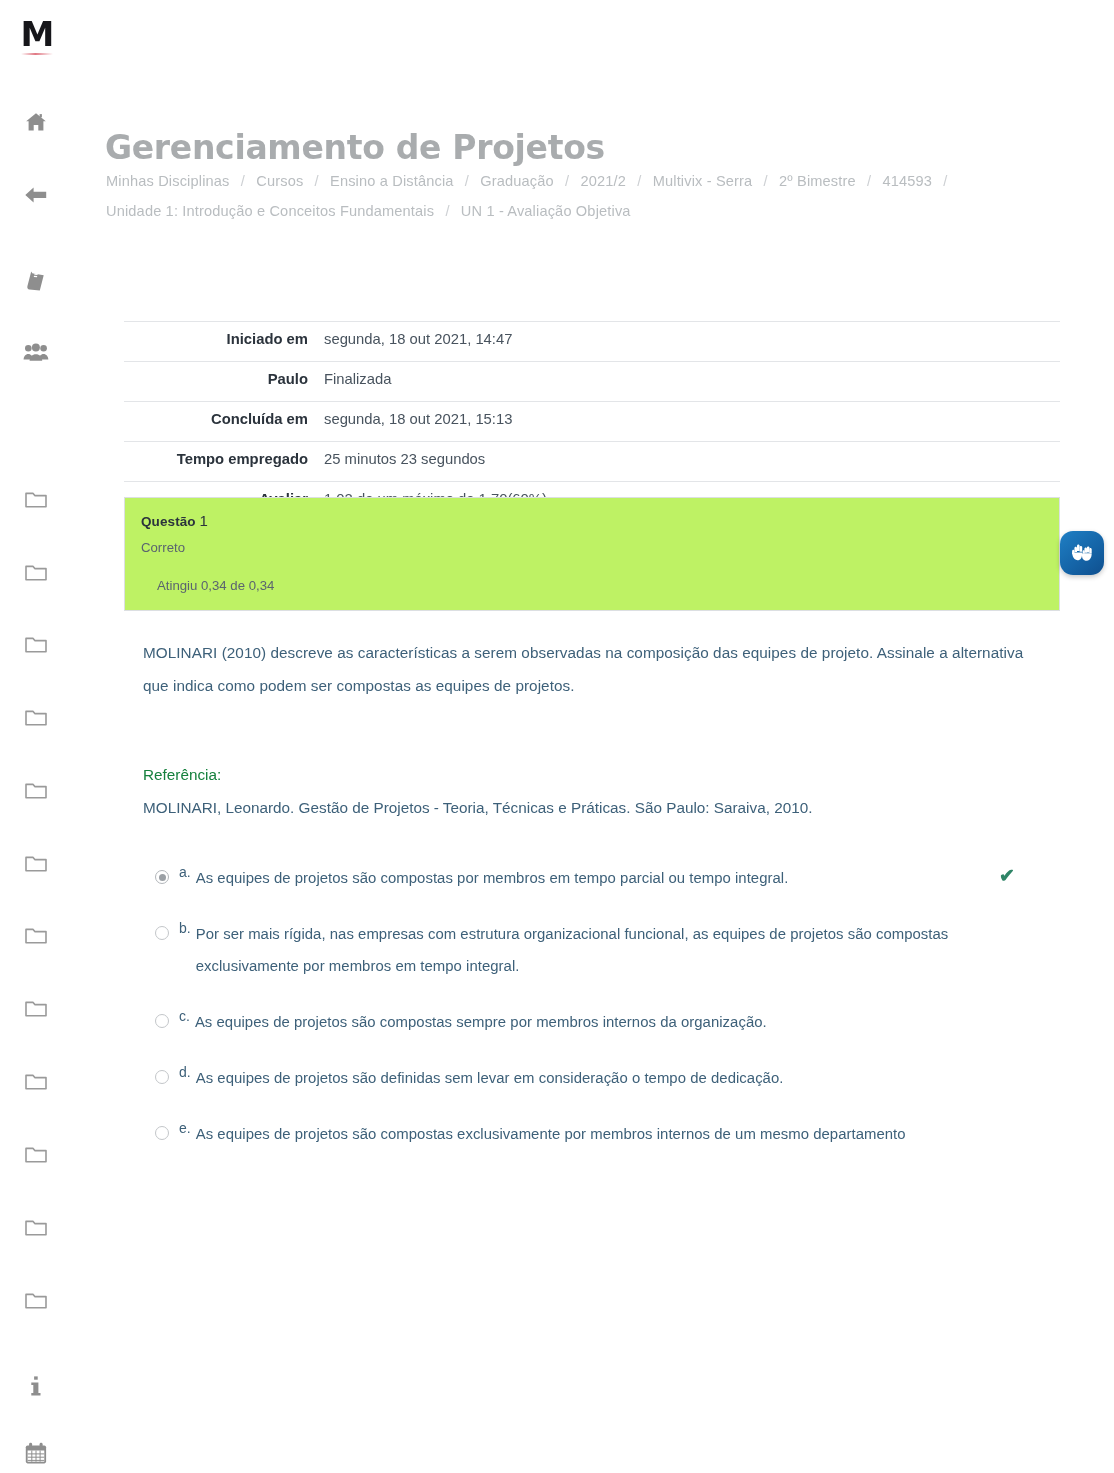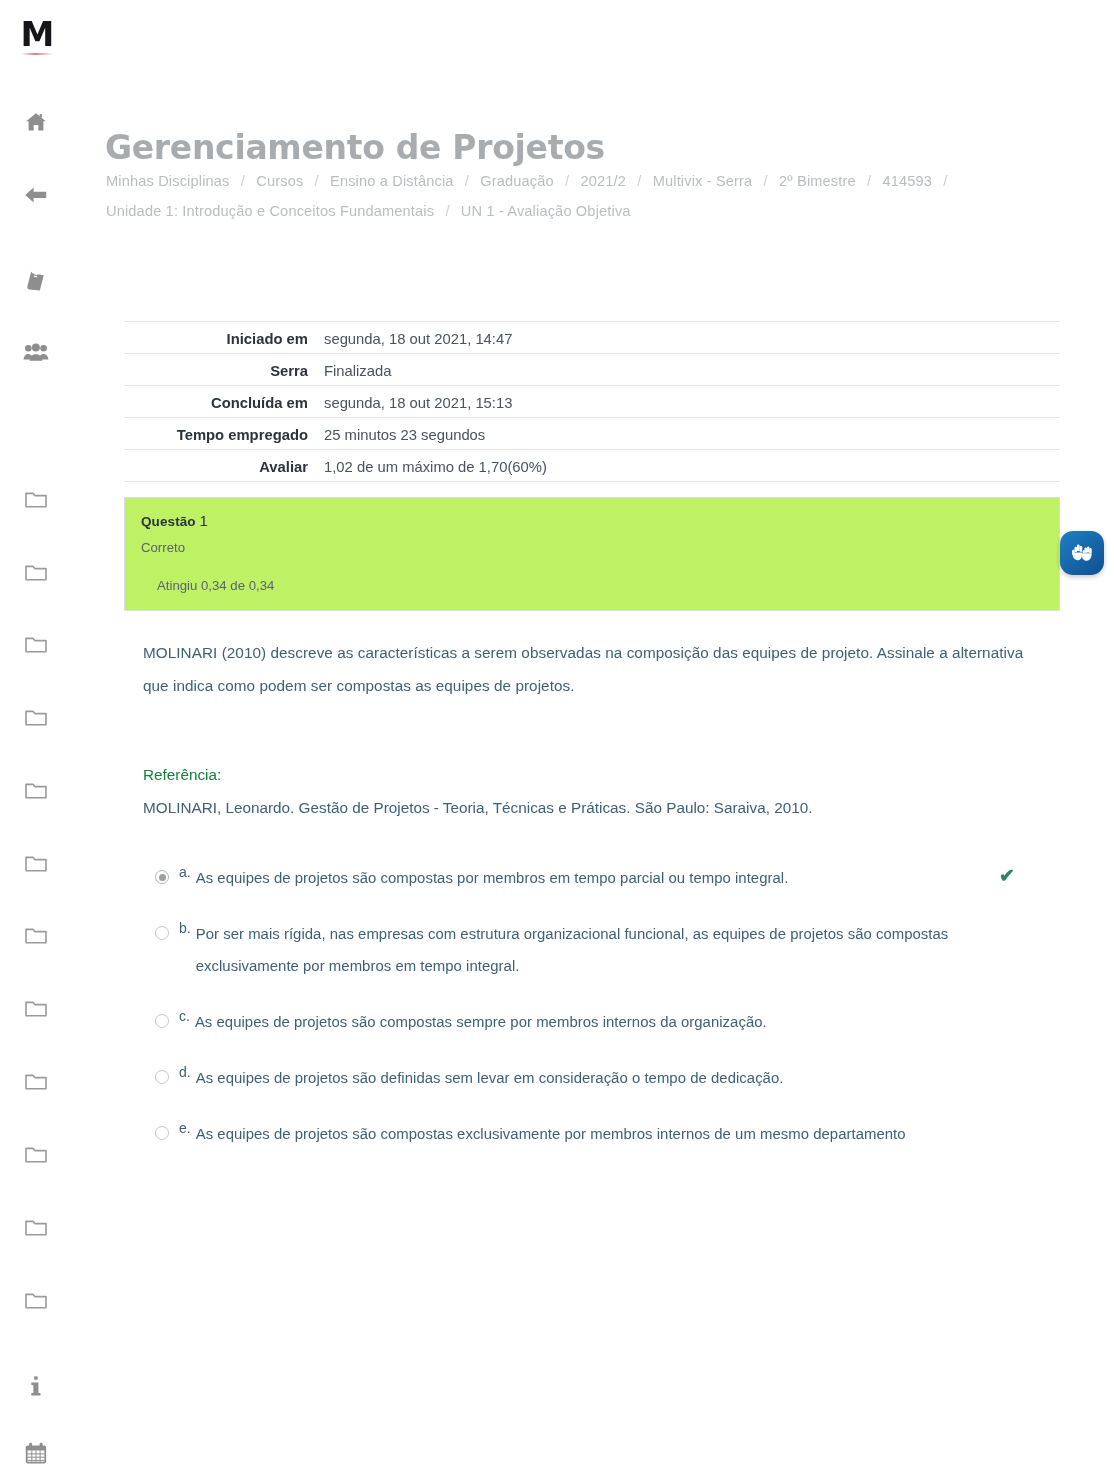--- a/index.html
+++ b/index.html
@@ -117,21 +117,21 @@
     position: absolute;
     left: 52px;
     top: 321px;
     width: 936px;
     border-collapse: collapse;
     font-size: 14.8px;
   }
   .info-table tr { }
   .info-table td {
     border-top: 1px solid #e3e5e8;
-    padding: 6px 0 3px 0;
+    padding: 6px 0 11px 0;
     vertical-align: top;
     line-height: 22px;
   }
   .info-table tr:last-child td { border-bottom: 1px solid #e3e5e8; }
   .info-table td.k {
     width: 200px;
     text-align: right;
     font-weight: 700;
     color: #2b333c;
     padding-right: 16px;
@@ -476,21 +476,21 @@
     <span class="crumb">UN 1 - Avaliação Objetiva</span>
   </div>
 
   <table class="info-table">
     <tbody>
       <tr>
         <td class="k">Iniciado em</td>
         <td class="v">segunda, 18 out 2021, 14:47</td>
       </tr>
       <tr>
-        <td class="k">Serra</td>
+        <td class="k">Paulo</td>
         <td class="v">Finalizada</td>
       </tr>
       <tr>
         <td class="k">Concluída em</td>
         <td class="v">segunda, 18 out 2021, 15:13</td>
       </tr>
       <tr>
         <td class="k">Tempo empregado</td>
         <td class="v">25 minutos 23 segundos</td>
       </tr>

